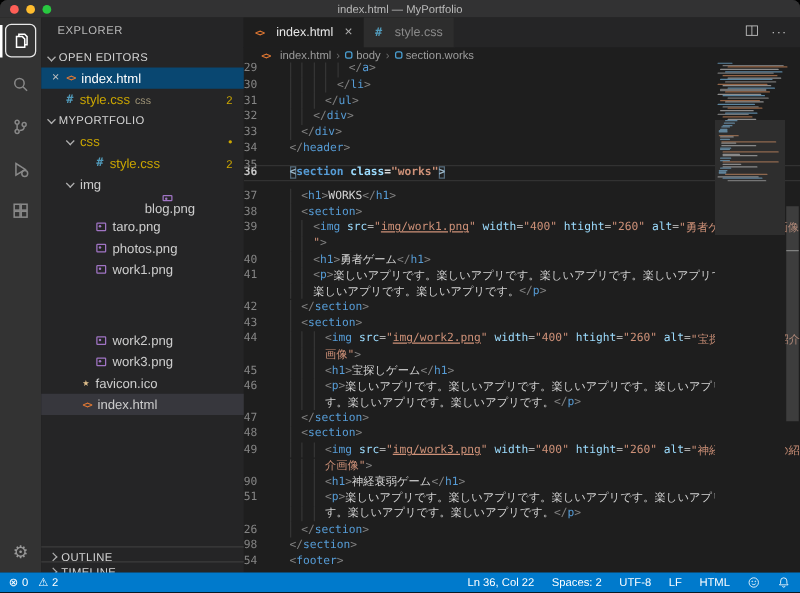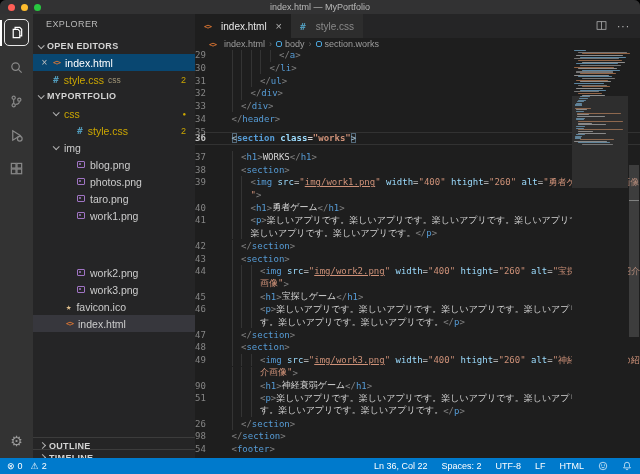--- a/index.html
+++ b/index.html
@@ -21,21 +21,21 @@
   .act-item.active svg { stroke:#fff; }
   .act-item.active::before { content:""; position:absolute; left:0; top:4px; bottom:4px; width:2px; background:#fff; }
   .act-focus { position:absolute; left:4px; top:3px; width:25px; height:27px; border:1px solid #e8e8e8; border-radius:5px; }
   .act-gear { position:absolute; bottom:4px; left:0; width:33px; height:26px; display:flex; align-items:center; justify-content:center;
               color:#9a9a9a; font-size:14px; }
 
   
   .sidebar { position:absolute; left:33px; top:14px; width:162px; bottom:16px; background:#252526; color:#cccccc; }
   .sb-title { position:absolute; left:13px; top:5px; font-size:9px; letter-spacing:.4px; color:#b8b8b8; }
   .sb-header { position:absolute; left:0; right:0; height:16px; display:flex; align-items:center;
-               font-size:9px; font-weight:bold; color:#d4d4d4; letter-spacing:.3px; }
+               font-size:9px; font-weight:normal; color:#d4d4d4; letter-spacing:.3px; }
   .sb-header .chev { margin:0 4px 0 5px; }
   .chev { display:inline-block; width:5px; height:5px; border-right:1px solid #b0b0b0; border-bottom:1px solid #b0b0b0; }
   .chev.down { transform:rotate(45deg) translateY(-1px); }
   .chev.right { transform:rotate(-45deg); }
   .sb-rows { position:absolute; left:0; right:0; }
   .sb-row { height:17px; display:flex; align-items:center; font-size:10.5px; color:#cccccc; white-space:nowrap; }
   .sb-row.sel { background:#094771; color:#fff; }
   .sb-row.act { background:#37373d; }
   .sb-row .close { width:9px; margin:0 4px 0 7px; color:#c0c0c0; font-size:10px; text-align:center; }
   .fi { display:inline-block; margin-right:5px; font-family:"DejaVu Sans Mono", monospace; }
@@ -185,31 +185,31 @@
         </div>
         <div class="sb-row" style="padding-left: 44px;">
           <span class="fi css">#</span>
           <span class="warnfile">style.css</span>
           <span class="badge">2</span>
         </div>
         <div class="sb-row" style="padding-left: 20px;">
           <span class="chev down" style="margin-right: 6px;"></span>
           <span>img</span>
         </div>
+        <div class="sb-row" style="padding-left: 44px; flex-direction: column;">
+          <span class="fi img-icon"></span>
+          <span>blog.png</span>
+        </div>
         <div class="sb-row" style="padding-left: 44px;">
           <span class="fi img-icon"></span>
-          <span>blog.png</span>
+          <span>taro.png</span>
         </div>
         <div class="sb-row" style="padding-left: 44px;">
           <span class="fi img-icon"></span>
           <span>photos.png</span>
-        </div>
-        <div class="sb-row" style="padding-left: 44px;">
-          <span class="fi img-icon"></span>
-          <span>taro.png</span>
         </div>
         <div class="sb-row" style="padding-left: 44px;">
           <span class="fi img-icon"></span>
           <span>work1.png</span>
         </div>
         <div class="sb-row" style="padding-left: 44px; margin-top: 40px;">
           <span class="fi img-icon"></span>
           <span>work2.png</span>
         </div>
         <div class="sb-row" style="padding-left: 44px;">

